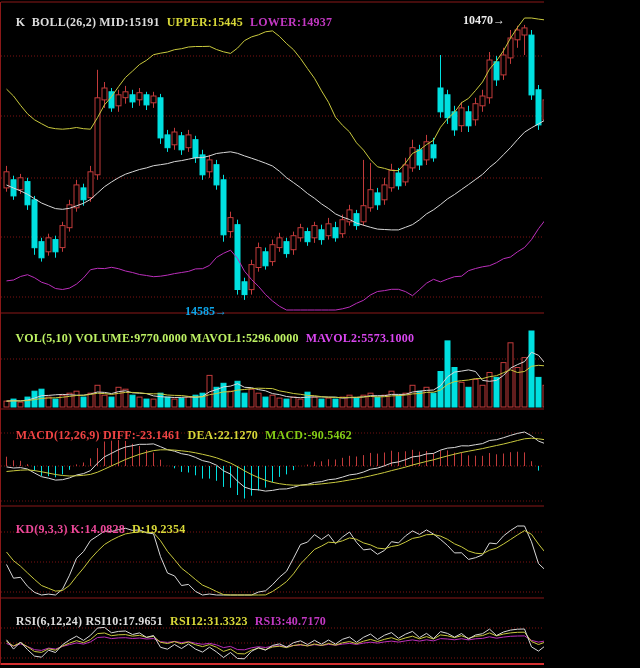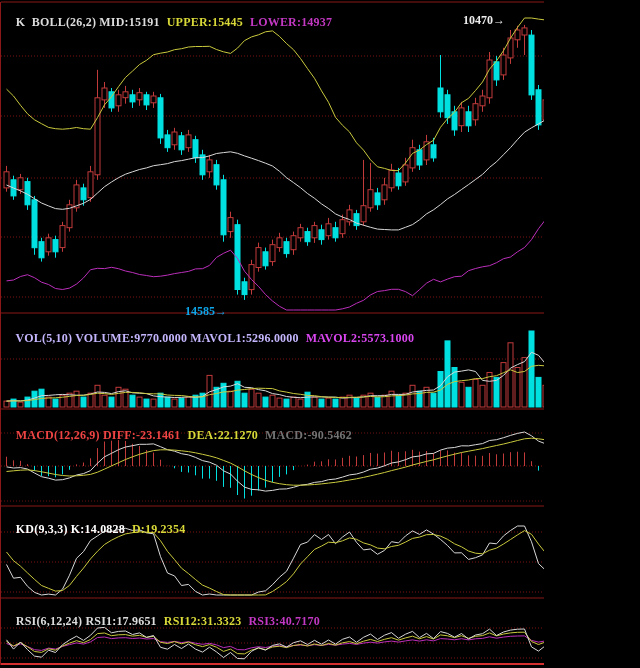--- a/index.html
+++ b/index.html
@@ -404,27 +404,27 @@
         <line x1="1" y1="664" x2="636" y2="664" stroke="#d43030" stroke-width="2"></line>
         <line x1="0.5" y1="2" x2="0.5" y2="665" stroke="#8a1818"></line>
         <line x1="636.5" y1="2" x2="636.5" y2="665" stroke="#8a1818"></line>
       </g>
   </svg>
 
   <div class="hdr" style="top:3px">
     <span class="w" style="color: rgb(220, 220, 220);">K  BOLL(26,2) MID:15191</span><span class="y" style="color: rgb(216, 216, 56);">UPPER:15445</span><span class="m" style="color: rgb(194, 56, 194);">LOWER:14937</span>
   </div>
   <div class="hdr" style="top:319px">
-    <span class="w" style="color: #c4b5fd;">VOL(5,10) VOLUME:9770.0000 MAVOL1:5296.0000</span><span class="y" style="color: #d946ef;">MAVOL2:5573.1000</span>
+    <span class="w" style="color: #bef264;">VOL(5,10) VOLUME:9770.0000 MAVOL1:5296.0000</span><span class="y" style="color: #d946ef;">MAVOL2:5573.1000</span>
   </div>
   <div class="hdr" style="top:416px">
-    <span class="w" style="color: #ef4444;">MACD(12,26,9) DIFF:-23.1461</span><span class="y" style="color: rgb(216, 216, 56);">DEA:22.1270</span><span class="w" style="color: #737373;">MACD:-90.5462</span>
+    <span class="w" style="color: #ef4444;">MACD(12,26,9) DIFF:-23.1461</span><span class="y" style="color: rgb(216, 216, 56);">DEA:22.1270</span><span class="w" style="color: #84cc16;">MACD:-90.5462</span>
   </div>
   <div class="hdr" style="top:510px">
-    <span class="w" style="color: #ffffff;">KD(9,3,3) K:14.0828</span><span class="y" style="color: rgb(216, 216, 56); text-align: center;">D:19.2354</span>
+    <span class="w" style="color: #ec4899;">KD(9,3,3) K:14.0828</span><span class="y" style="color: rgb(216, 216, 56); text-align: center;">D:19.2354</span>
   </div>
   <div class="hdr" style="top:602px">
-    <span class="w" style="color: rgb(220, 220, 220);">RSI(6,12,24) RSI1:17.9651</span><span class="y" style="color: rgb(216, 216, 56);">RSI12:31.3323</span><span class="m" style="color: rgb(194, 56, 194); text-align: right;">RSI3:40.7170</span>
+    <span class="w" style="color: rgb(220, 220, 220);">RSI(6,12,24) RSI10:17.9651</span><span class="y" style="color: rgb(216, 216, 56);">RSI12:31.3323</span><span class="m" style="color: rgb(194, 56, 194); text-align: right;">RSI3:40.7170</span>
   </div>
 
   <div class="anno" style="left: 463px; top: 13px; color: rgb(236, 236, 236);">10470→</div>
   <div class="anno" style="left: 185px; top: 292px; color: #0ea5e9; margin-top: 12px;">14585→</div>
 </div>
 
 </body></html>

